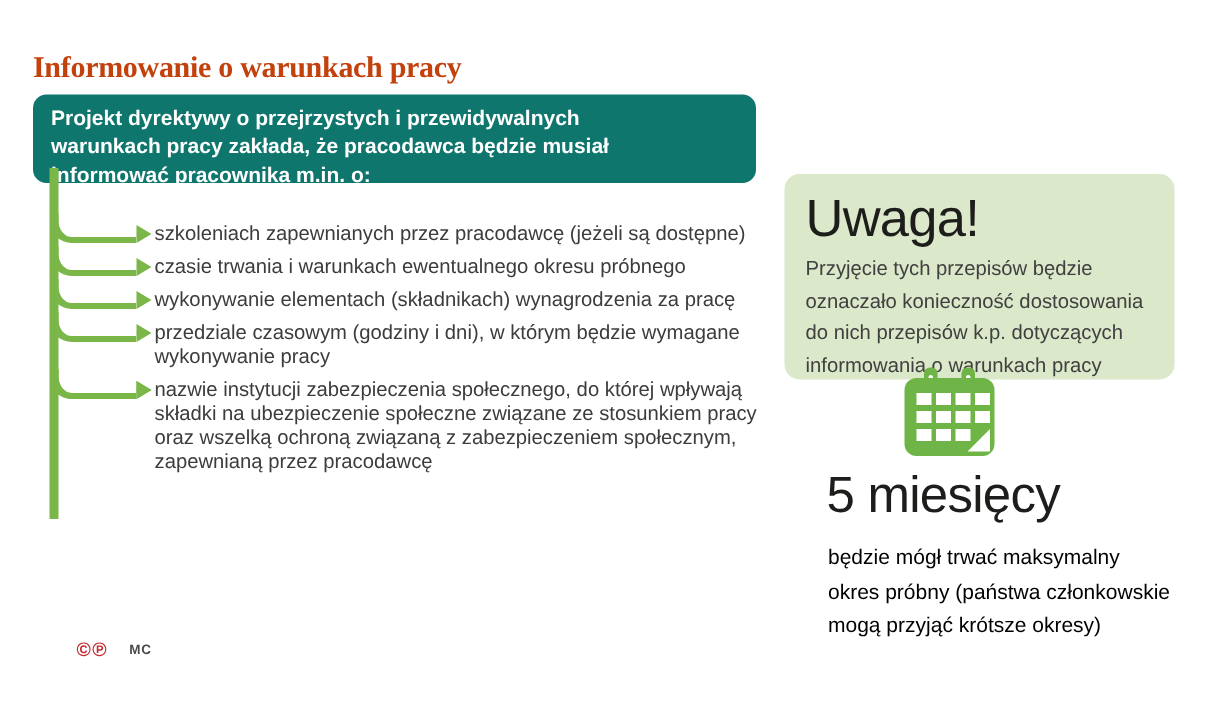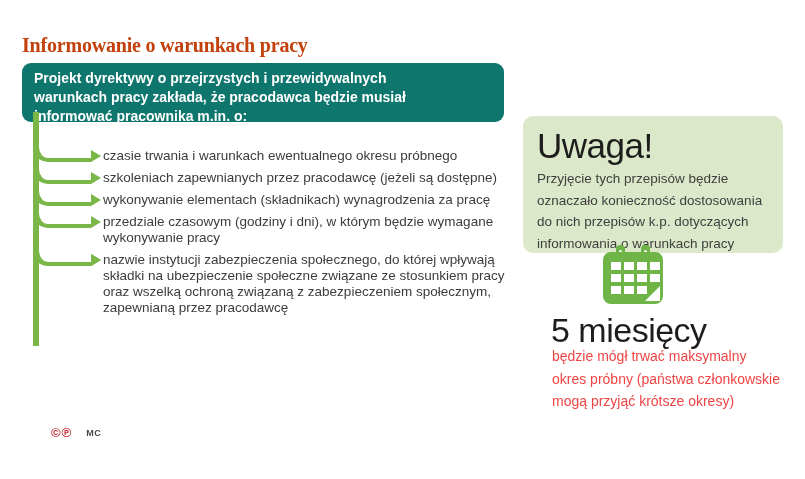--- a/index.html
+++ b/index.html
@@ -66,46 +66,46 @@
   .cal-cell{position:absolute;width:10px;height:8px;background:#ffffff;}
   .cal-fold{
     position:absolute;right:3px;bottom:3px;width:0;height:0;
     border-left:15px solid transparent;border-bottom:15px solid #ffffff;
   }
   .duration-headline{
     position:absolute;left:551px;top:311px;
     font-size:34px;color:#1d1d1b;letter-spacing:-0.5px;
   }
   .duration-body{
-    position:absolute;left:552px;top:345px;
-    font-size:14px;line-height:22.5px;color:#ef4444;
+    position:absolute;left:552px;top:360px;
+    font-size:14px;line-height:22.5px;color:#000000;
   }
   
   .footer{position:absolute;left:51px;top:425px;display:flex;align-items:center;}
   .cp-marks{font-size:13px;color:#c42a30;letter-spacing:1px;font-weight:700;}
   .publisher{margin-left:14px;font-size:9px;font-weight:700;color:#4a4a49;letter-spacing:0.5px;}
 </style>
 </head>
 <body>
 
 <div class="page-title">Informowanie o warunkach pracy</div>
 
 <div class="header-box">
   <span>Projekt dyrektywy o przejrzystych i przewidywalnych<br>warunkach pracy zakłada, że pracodawca będzie musiał<br>informować pracownika m.in. o:</span>
 </div>
 
 <div class="tree-bar"></div>
 
 <div class="list" id="list-items">
     <div class="item"><span class="branch">
         <span class="arrow"></span>
-      </span><span>czasie trwania i warunkach ewentualnego okresu próbnego</span></div>
+      </span><span>szkoleniach zapewnianych przez pracodawcę (jeżeli są dostępne)</span></div>
     <div class="item"><span class="branch">
         <span class="arrow"></span>
-      </span><span>szkoleniach zapewnianych przez pracodawcę (jeżeli są dostępne)</span></div>
+      </span><span>czasie trwania i warunkach ewentualnego okresu próbnego</span></div>
     <div class="item"><span class="branch">
         <span class="arrow"></span>
       </span><span>wykonywanie elementach (składnikach) wynagrodzenia za pracę</span></div>
     <div class="item"><span class="branch">
         <span class="arrow"></span>
       </span><span>przedziale czasowym (godziny i dni), w którym będzie wymagane<br>wykonywanie pracy</span></div>
     <div class="item"><span class="branch">
         <span class="arrow"></span>
       </span></div>
     <div class="item"><span class="branch">

